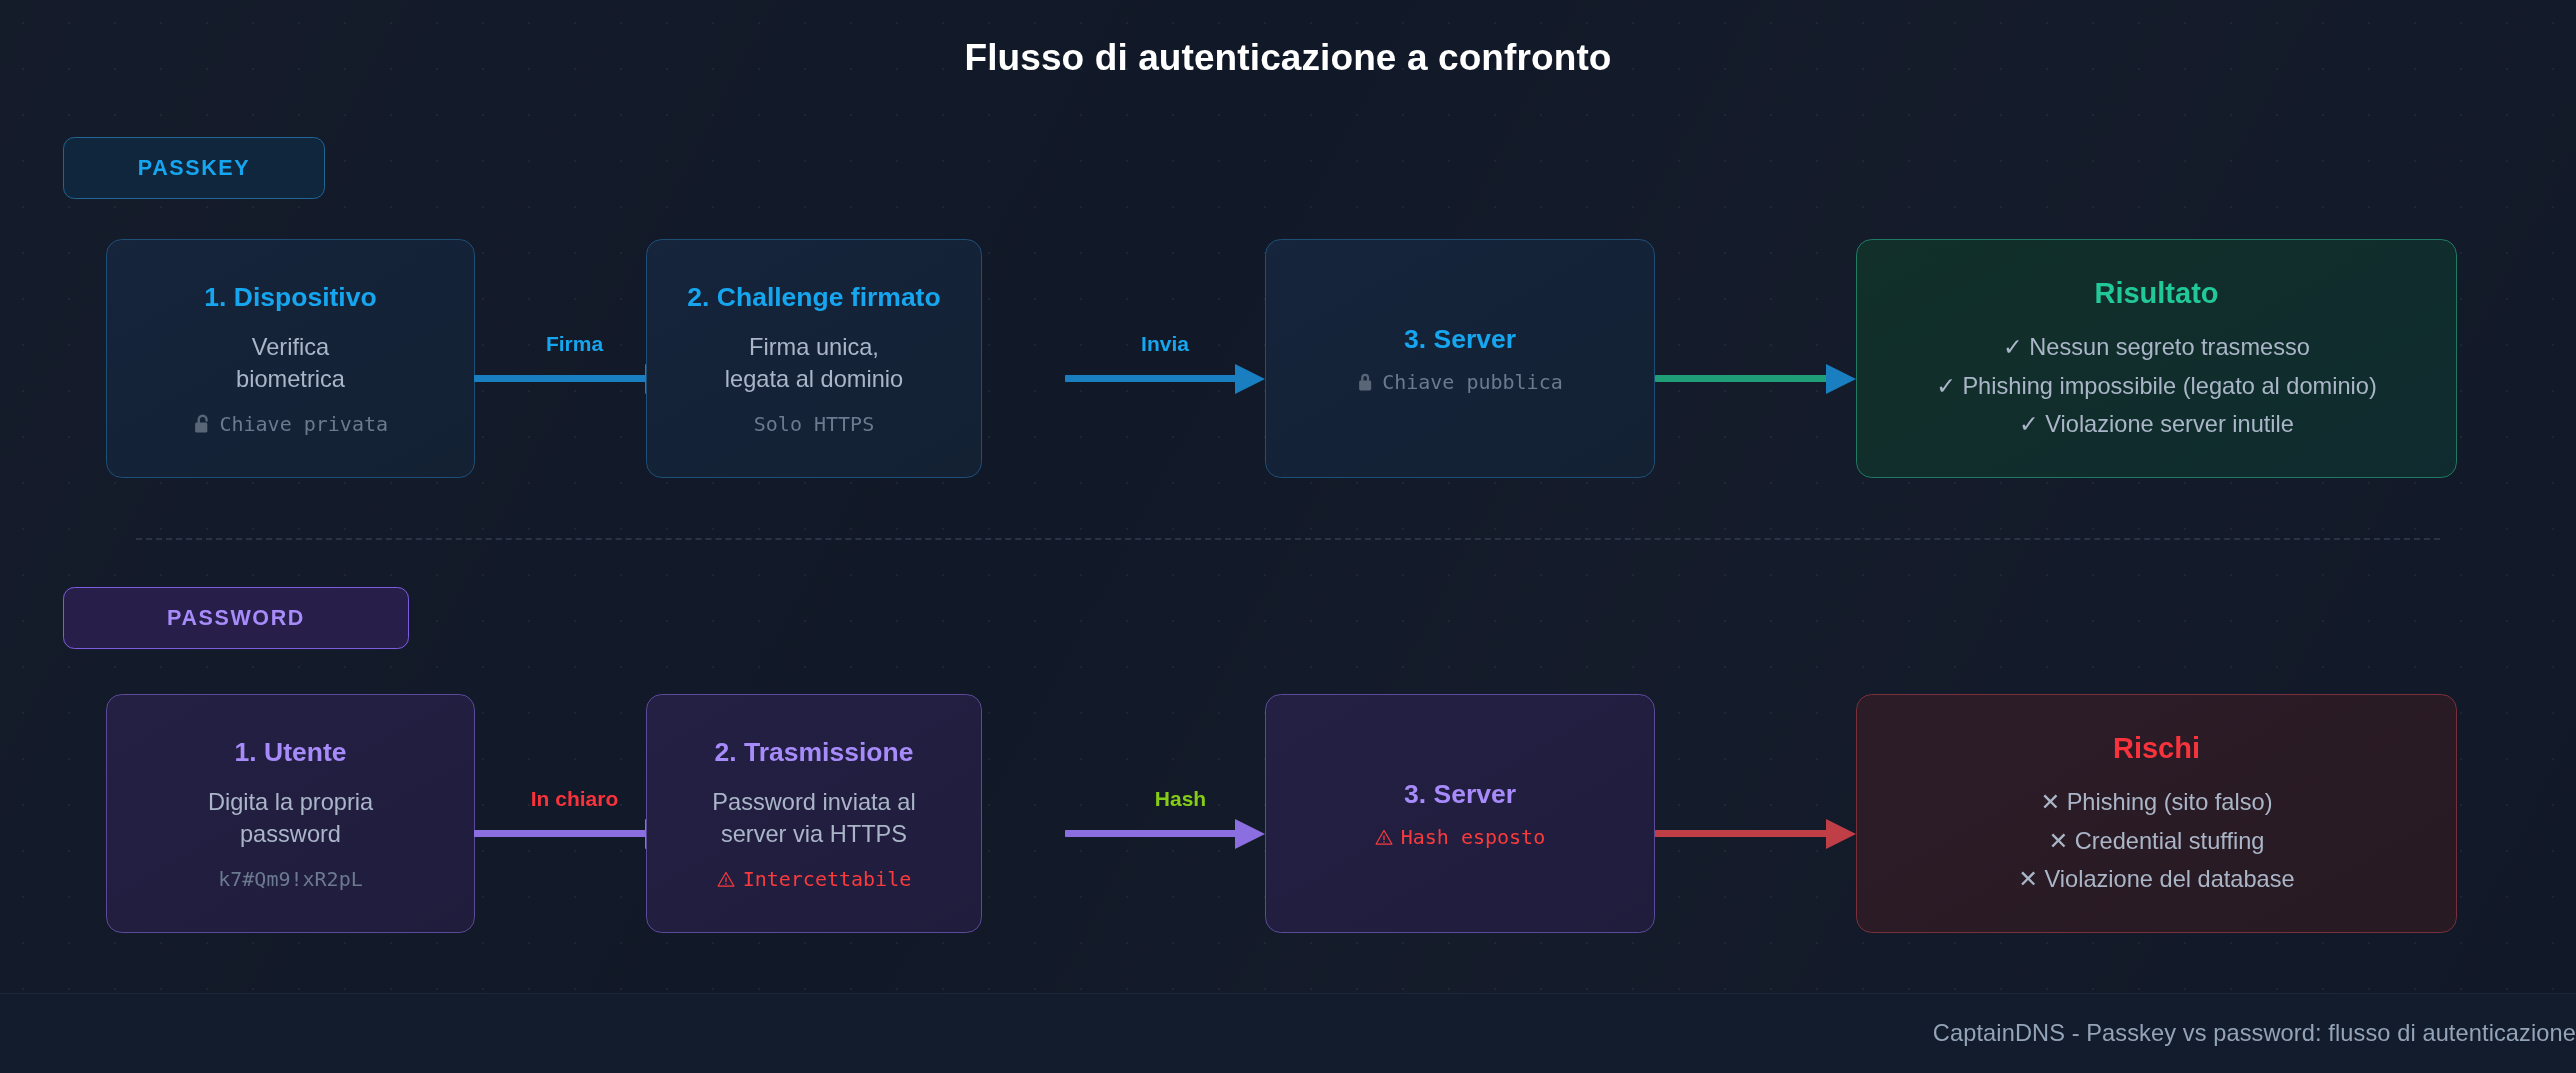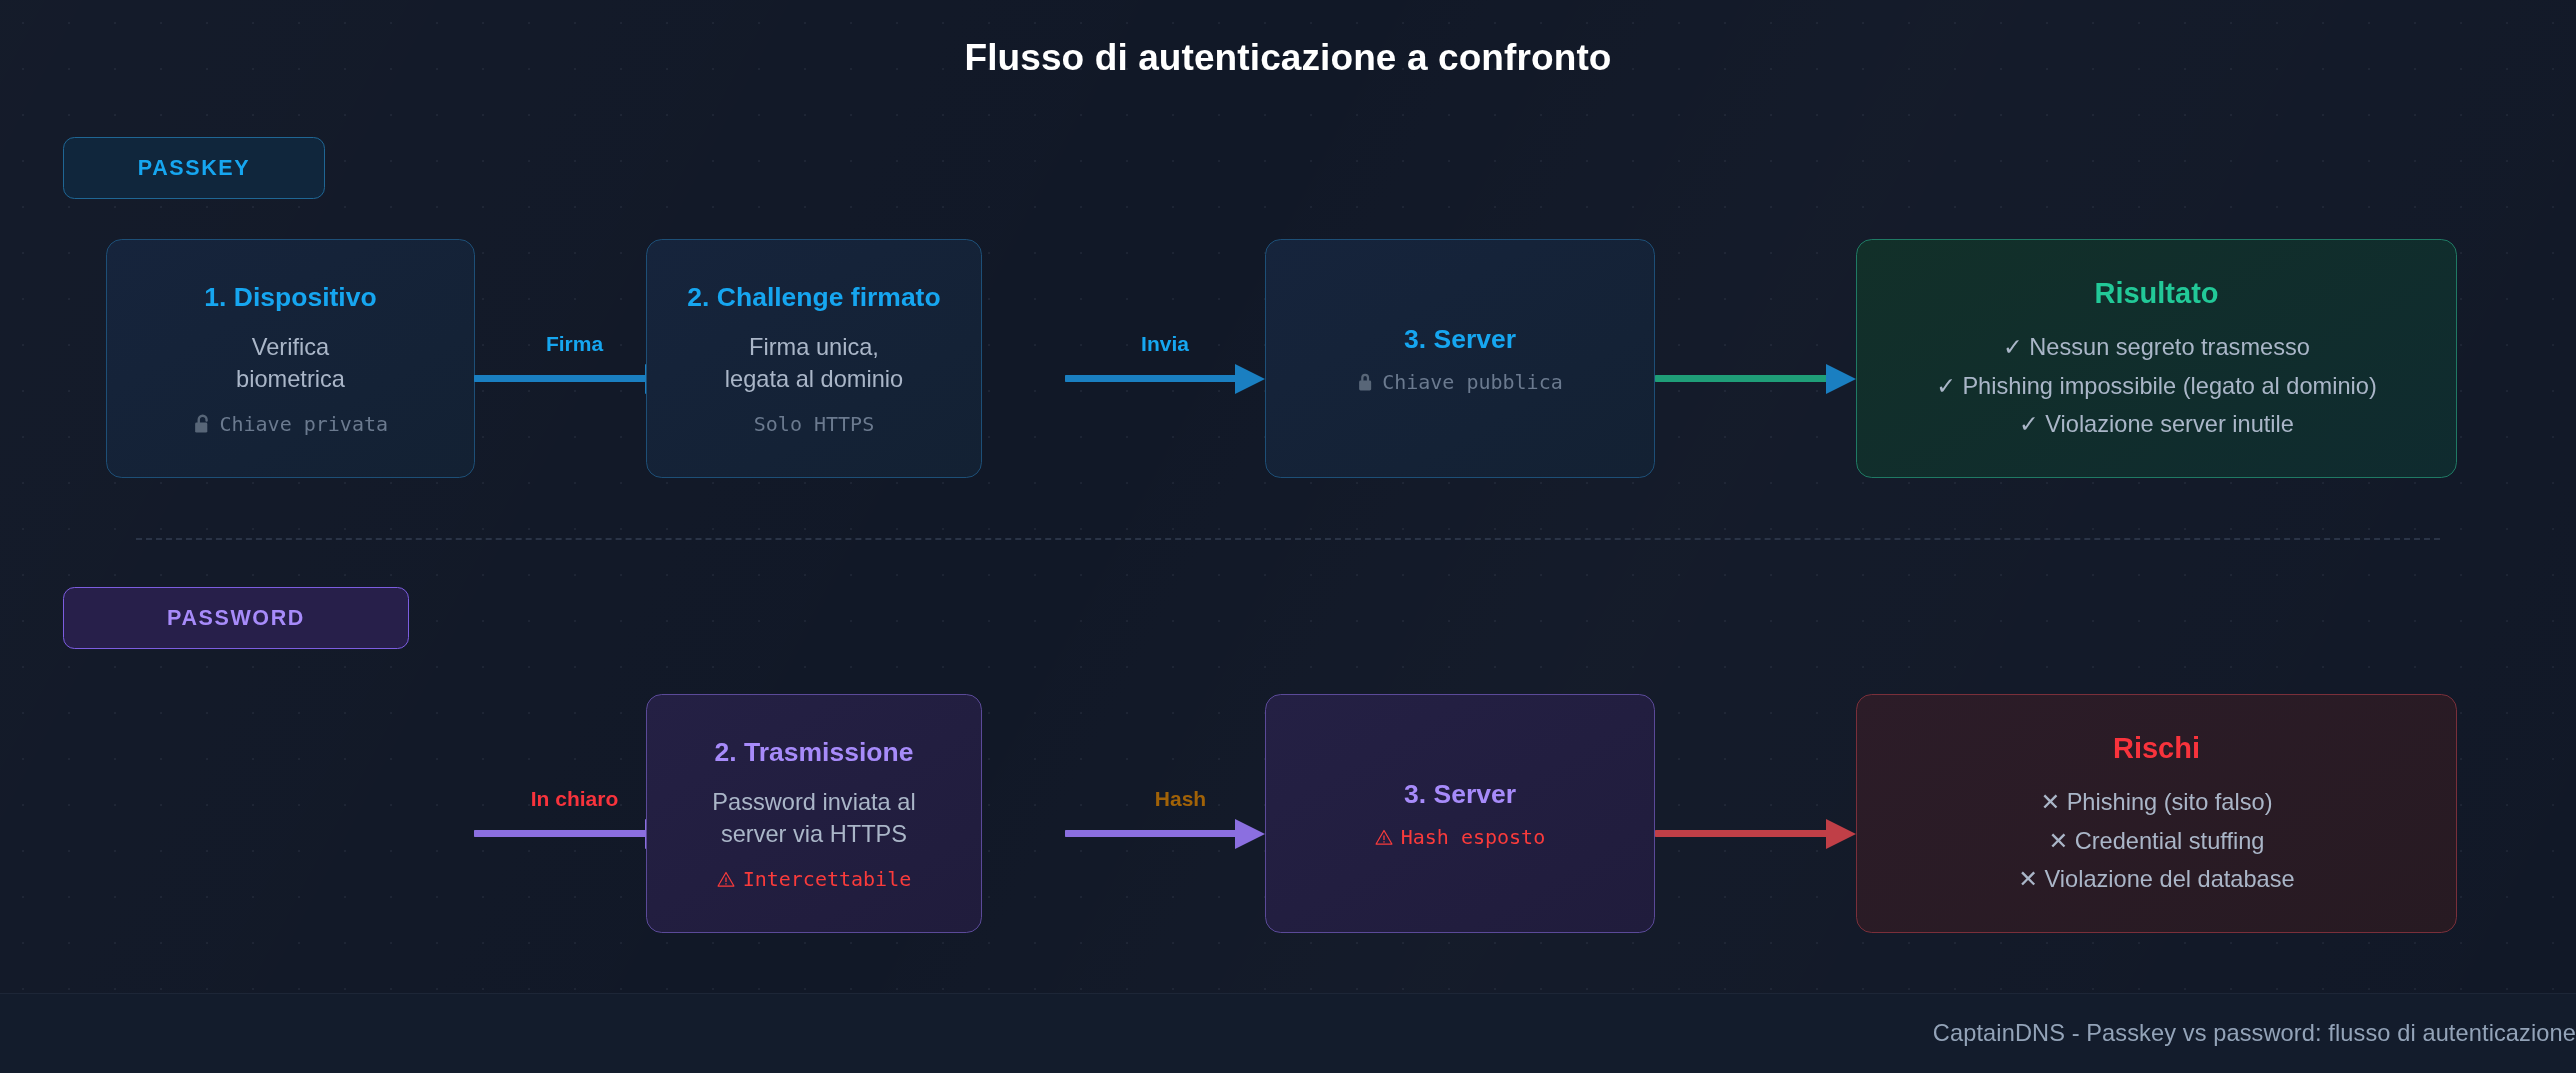--- a/index.html
+++ b/index.html
@@ -186,21 +186,21 @@
   .conn.a2 { left: 1065px; width: 200px; top: 73px; }
   .conn.a3 { left: 1655px; width: 201px; top: 73px; }
 
   .conn-label {
     font-size: 21px;
     font-weight: 600;
     margin-bottom: 14.3px;
     line-height: 1;
   }
   .lab-blue   { color: #16a6f0; }
-  .lab-purple { color: #a16207; margin-left: 31px; }
+  .lab-purple { color: #84cc16; margin-left: 31px; }
   .lab-red    { color: #f8333c; }
   .lab-empty  { visibility: hidden; }
 
   .arrow {
     position: relative;
     width: 100%;
     height: 21.5px;
     display: flex;
     align-items: center;
     margin-bottom: 15.7px;
@@ -349,20 +349,28 @@
   </div>
 
   <div class="divider"></div>
 
   <div class="badge badge-password">
     <span>PASSWORD</span>
   </div>
 
   <div class="row row-password">
 
+    <div class="card card-purple c1">
+      <div class="card-title title-purple">1. Utente</div>
+      <div class="card-desc">Digita la propria
+password</div>
+      <div class="card-meta">
+        <span>k7#Qm9!xR2pL</span>
+      </div>
+    </div>
 
     <div class="conn a1">
       <div class="conn-label lab-red">In chiaro</div>
       <div class="arrow ar-purple">
         <div class="arrow-line"></div>
         <div class="arrow-head"></div>
       </div>
     </div>
 
     <div class="card card-purple c2">

